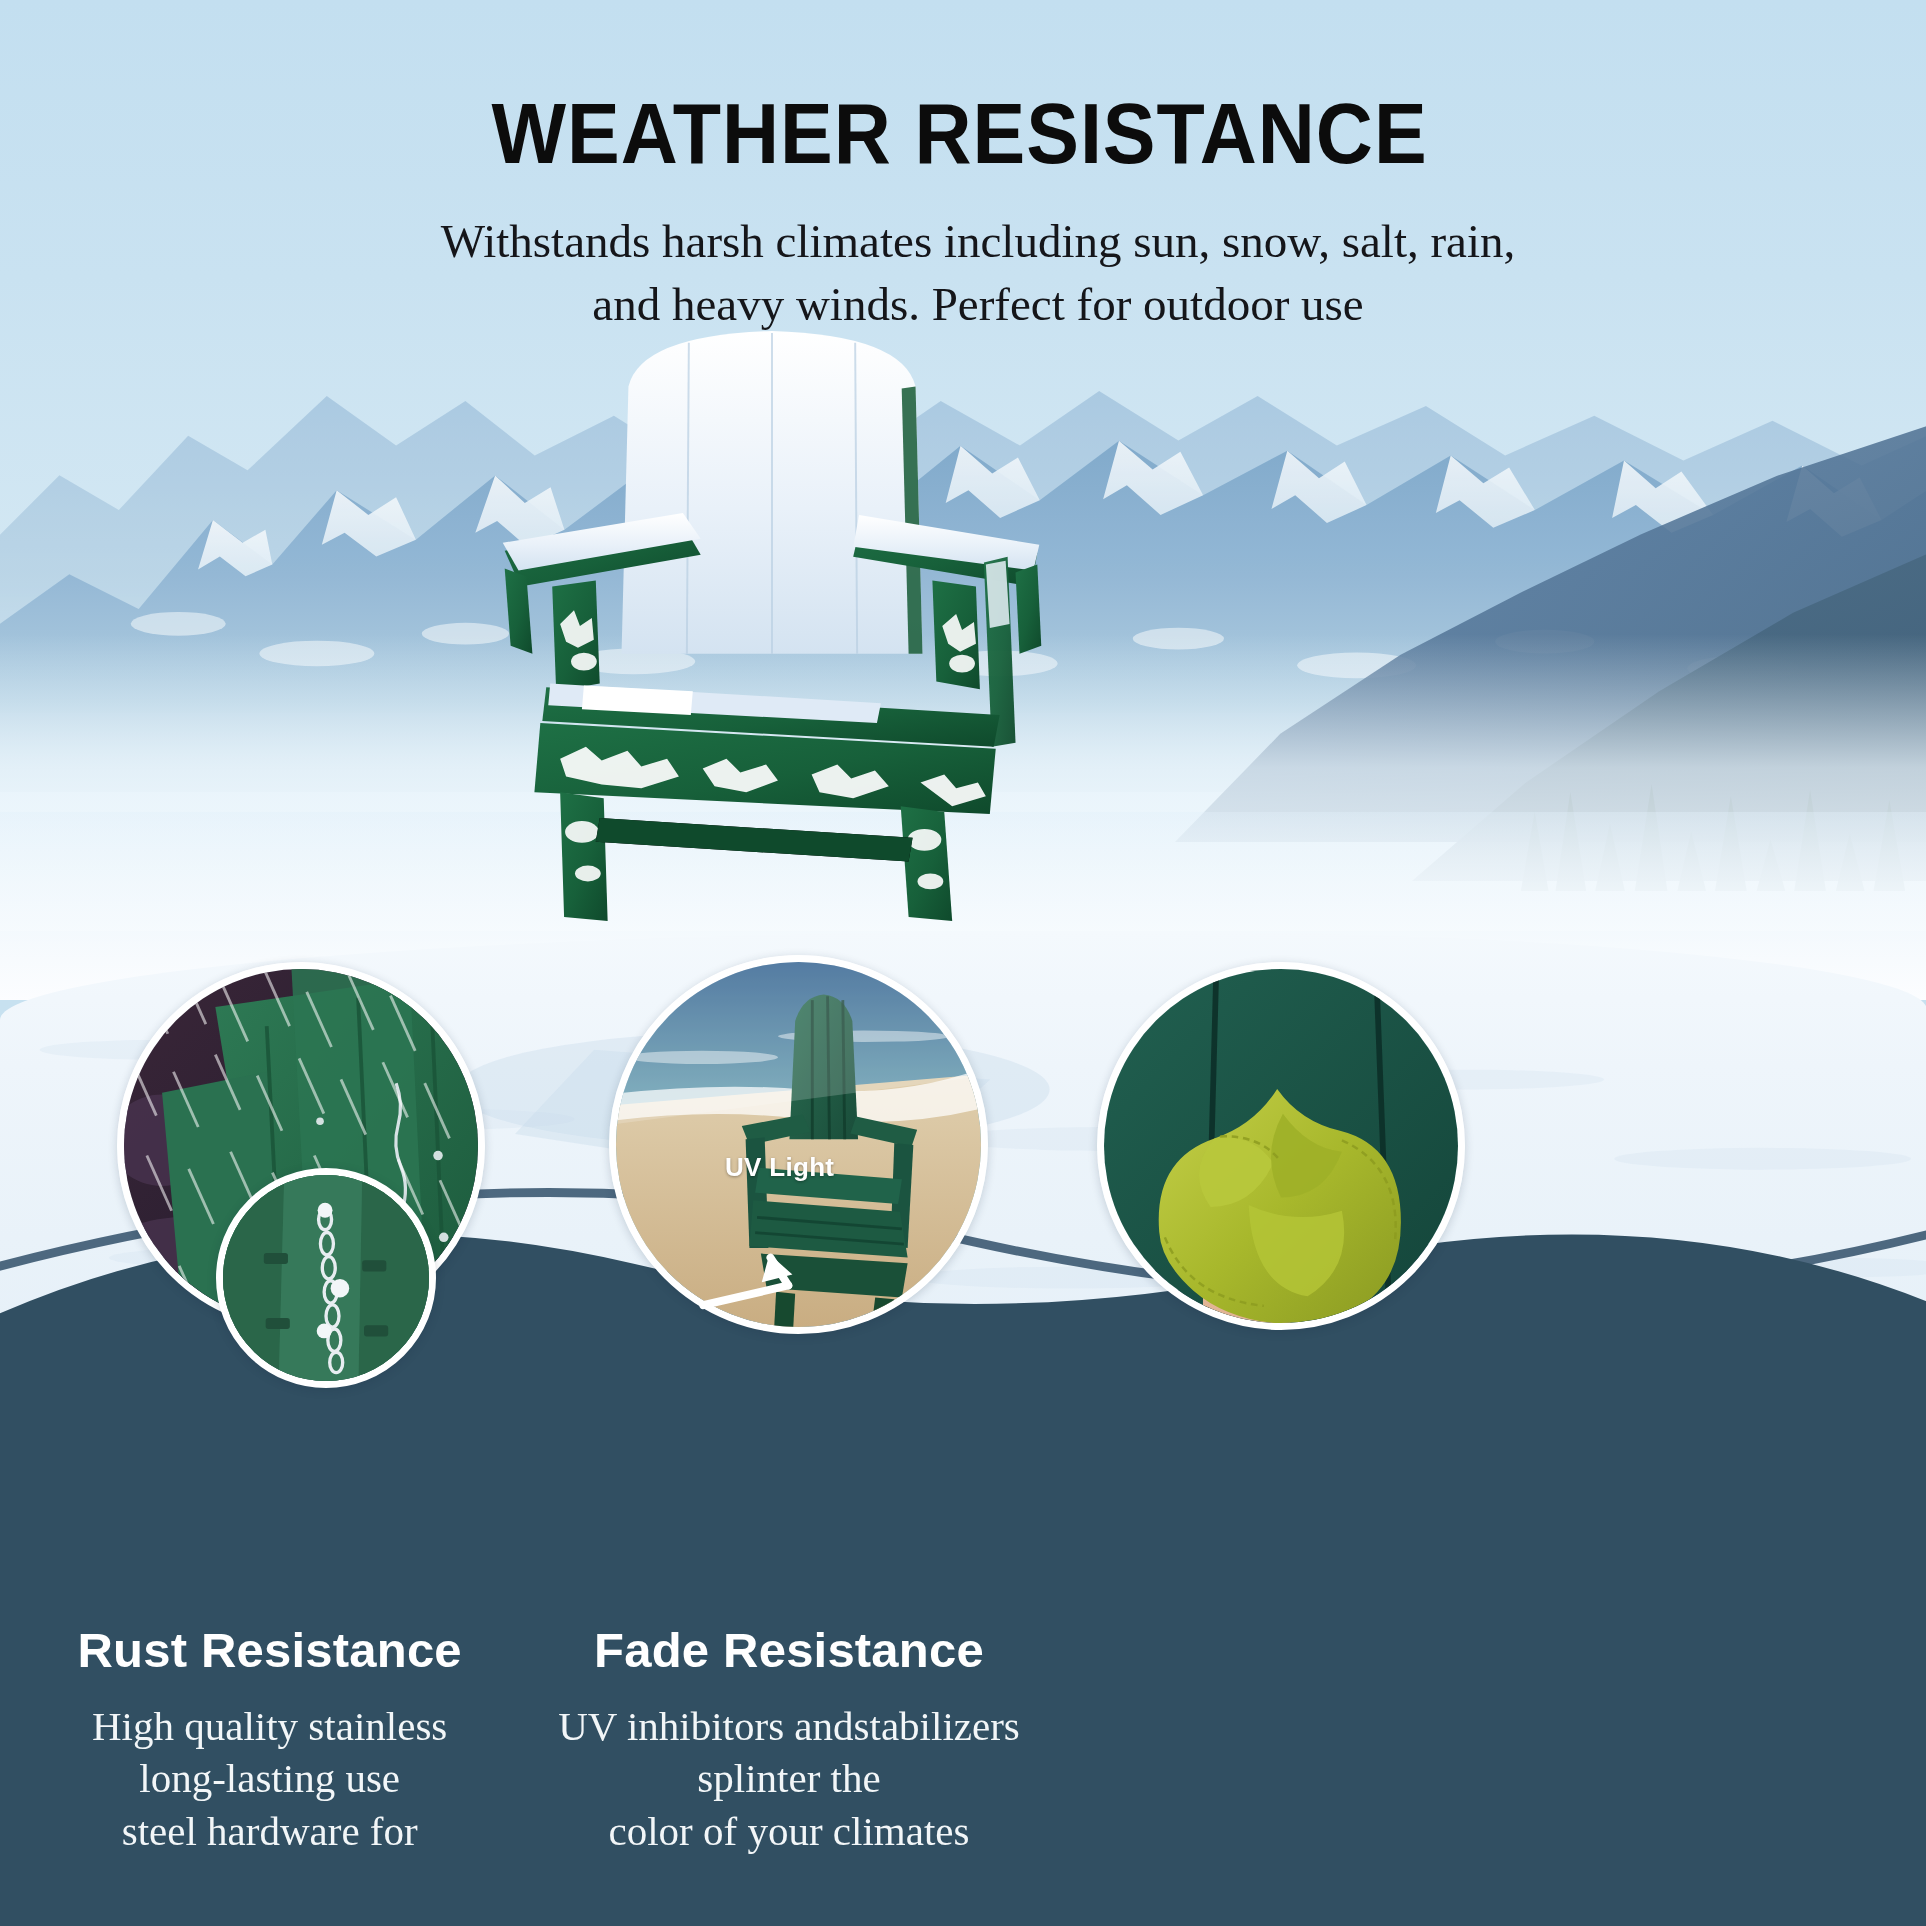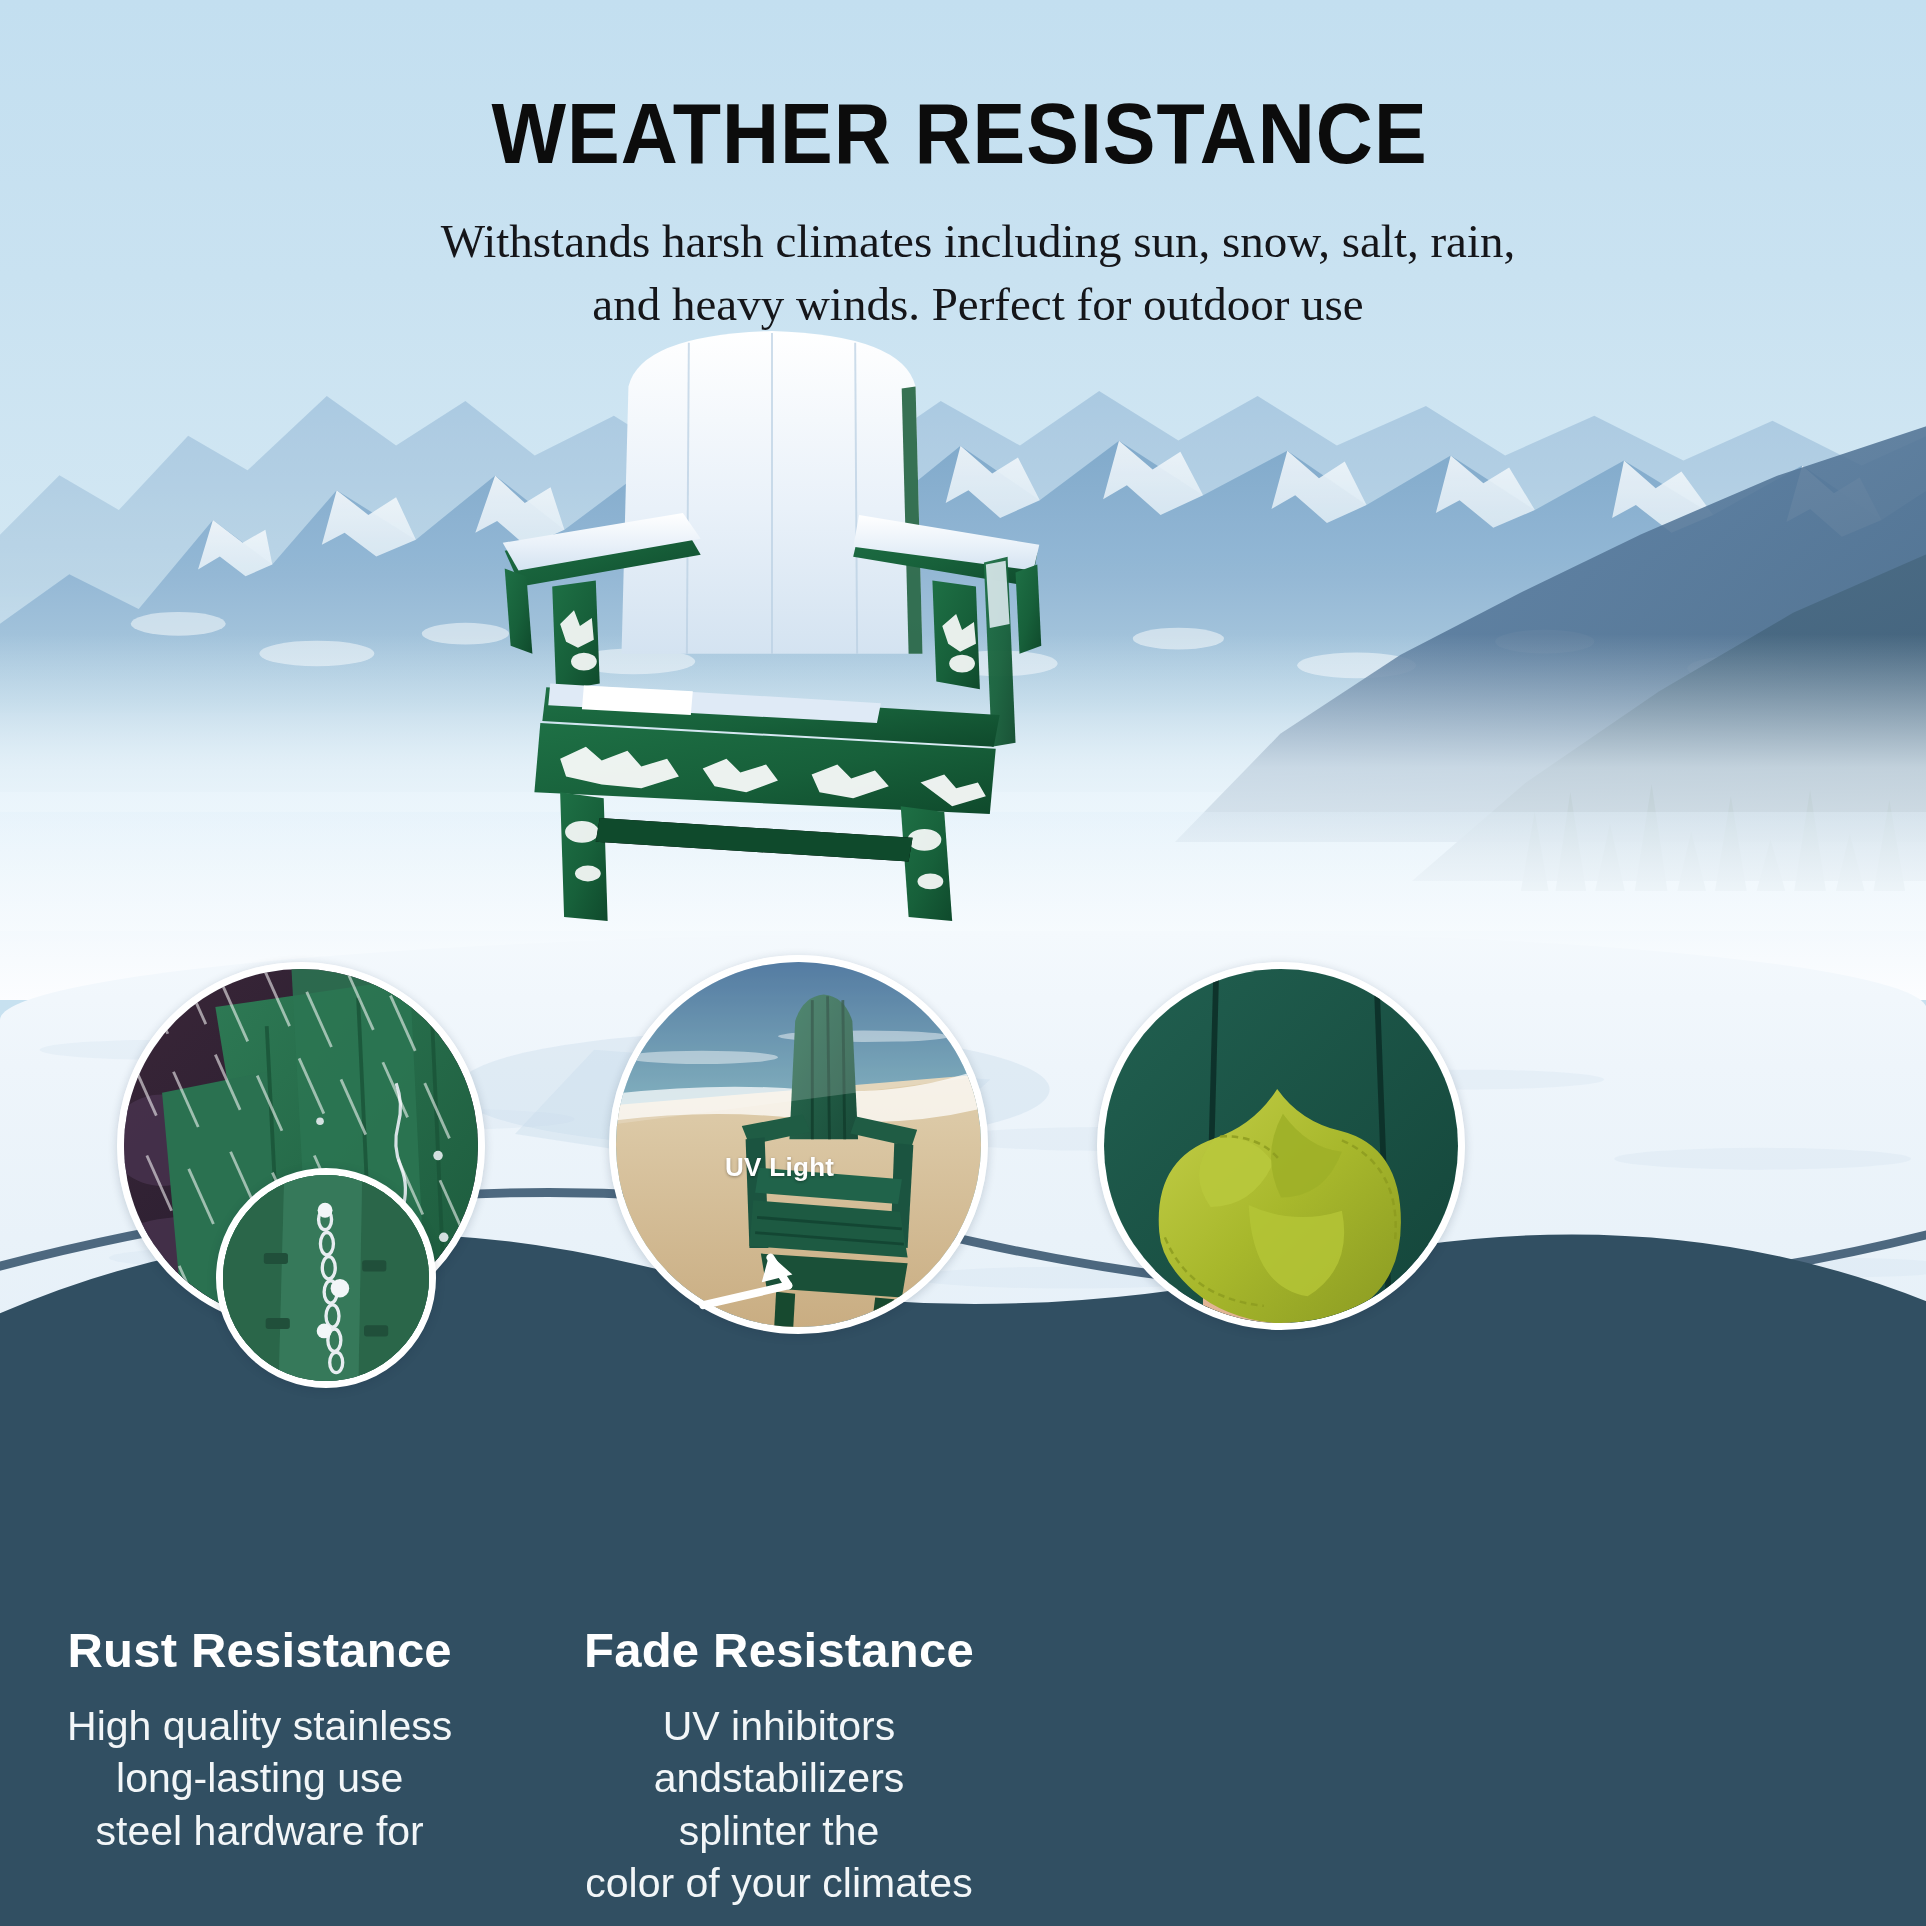--- a/index.html
+++ b/index.html
@@ -113,34 +113,34 @@
     position:absolute; left:725px; top:1152px;
     color:#ffffff; font-size:26px; font-weight:700;
     font-family:"Liberation Sans", sans-serif;
     text-shadow:0 1px 3px rgba(0,0,0,.35);
     z-index:6; letter-spacing:0.3px;
   }
   .uvarrow { position:absolute; left:693px; top:1228px; width:149px; height:99px; z-index:6; }
 
   
   .features {
-    position:absolute; left:0; top:1624px; width:1558px;
+    position:absolute; left:10px; top:1624px; width:1558px;
     display:flex;
   }
   .feat { width:33.333%; text-align:center; padding:0 28px; }
   .feat-title {
     font-family:"Liberation Sans", sans-serif;
     font-weight:700;
     font-size:49px;
     color:#ffffff;
     letter-spacing:0.2px;
     line-height:1.1;
   }
   .feat-desc {
-    font-family:Liberation Sans, sans-serif;
+    font-family:Liberation Serif, serif;
     font-size:41px;
     color:#f2f6f8;
     line-height:1.28;
     margin-top:22px;
   }
   .feat-desc span { display:block; }
 </style>
 </head>
 <body>
 

